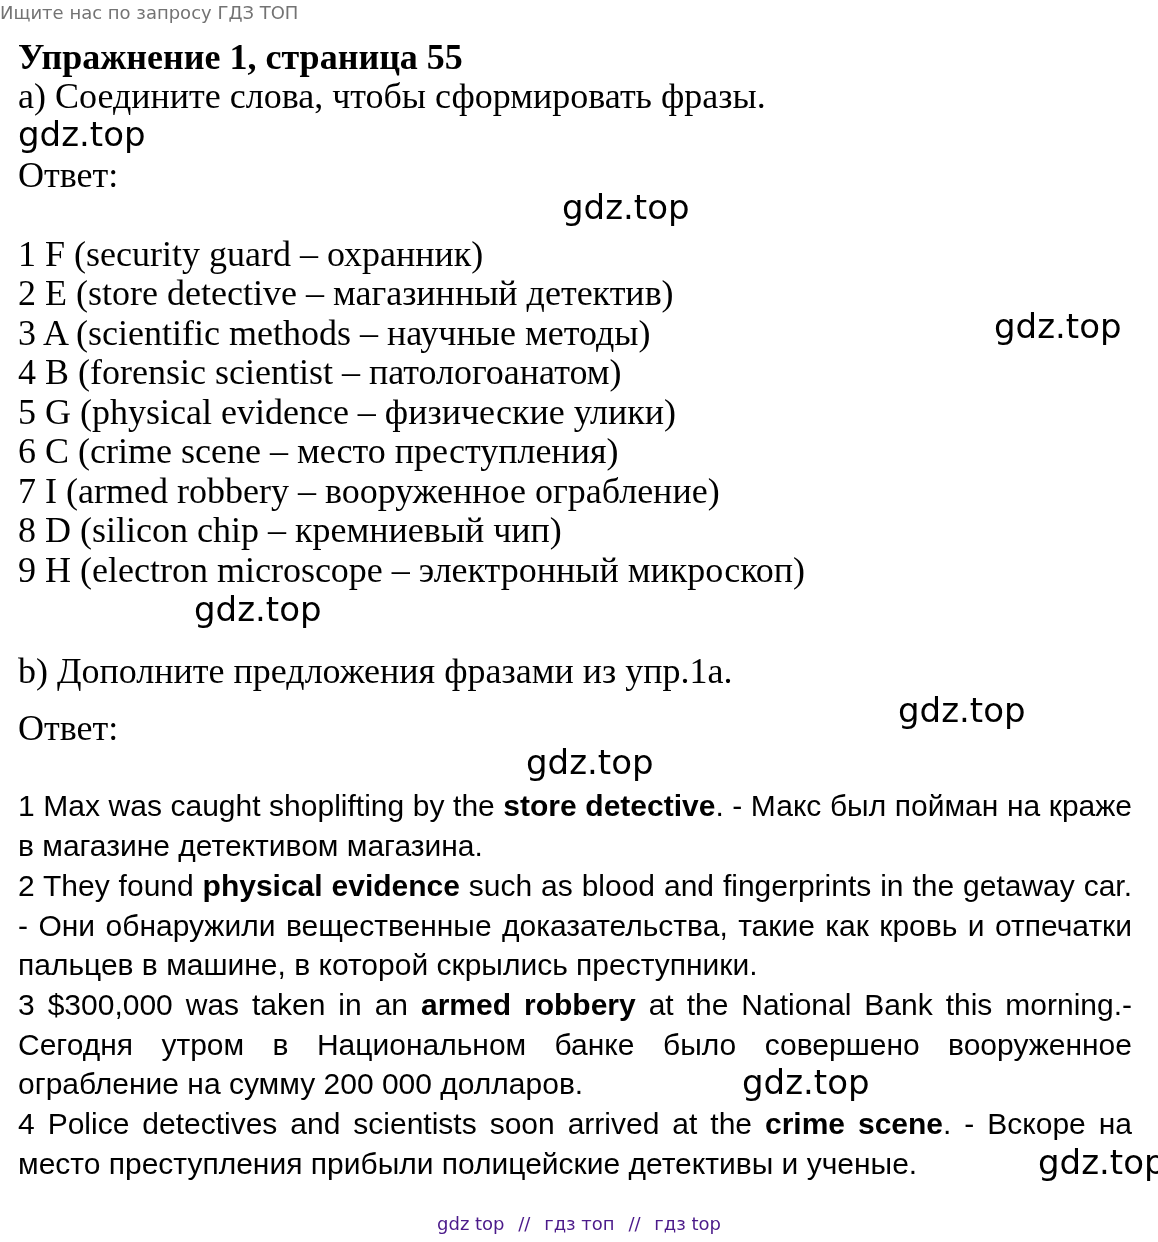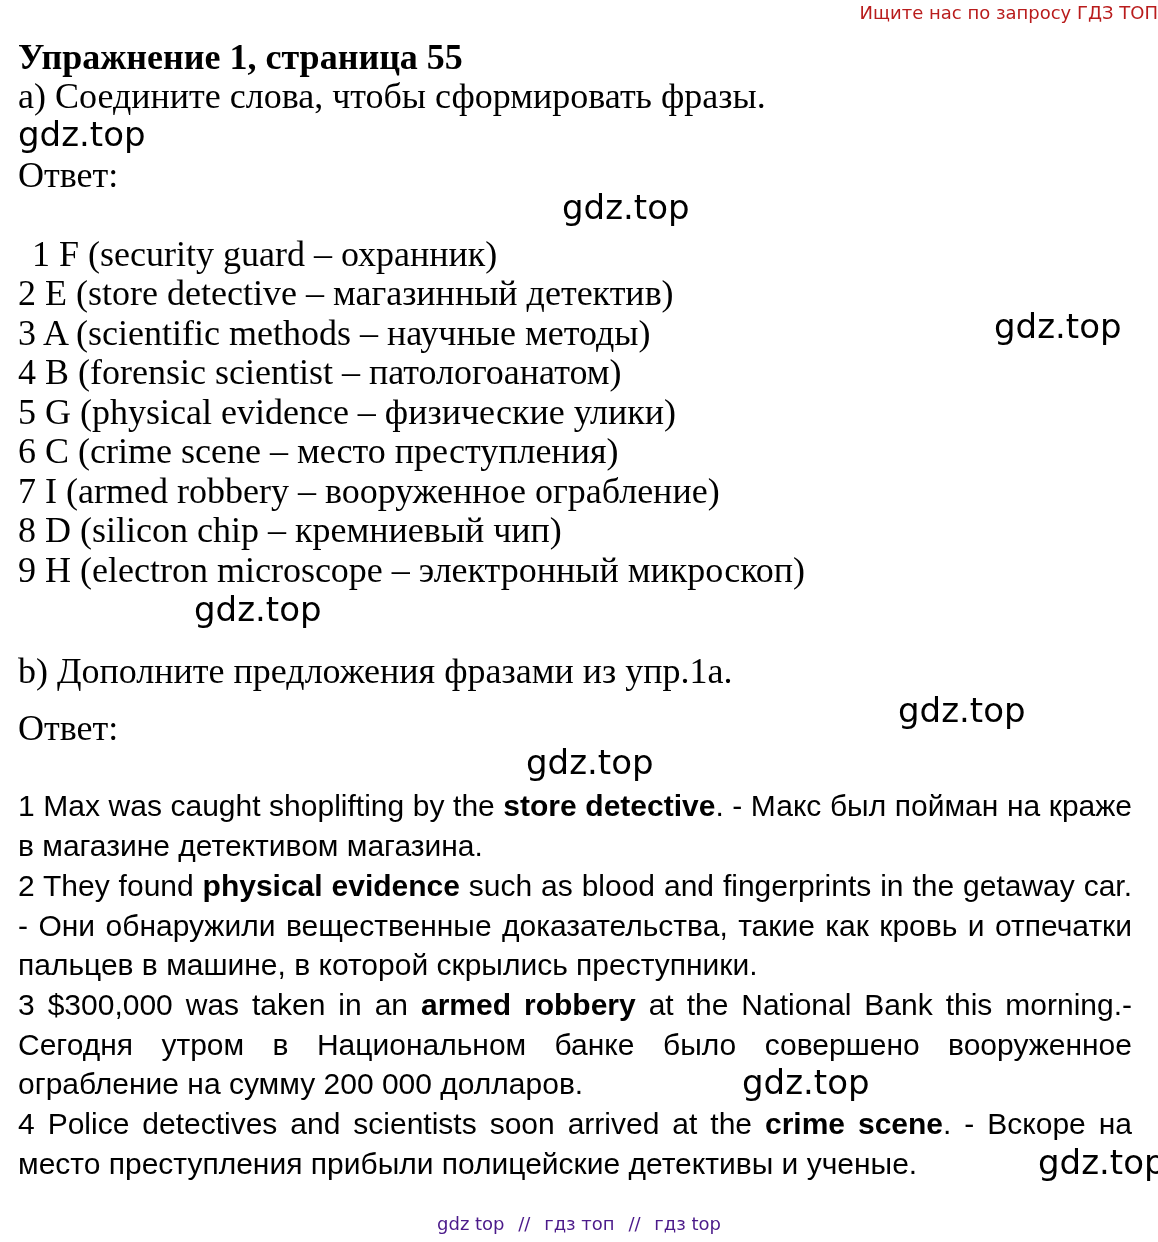--- a/index.html
+++ b/index.html
@@ -1,18 +1,18 @@
 <!DOCTYPE html>
 <html><head>
 <meta charset="utf-8">
 <style>
   html, body { margin:0; padding:0; background:#ffffff; }
   body { width:1158px; height:1242px; position:relative; overflow:hidden; }
-  .top-link { position:absolute; top:2px; left:0; width:1158px; text-align:right;
-    font-family:"DejaVu Sans","Liberation Sans",sans-serif; font-size:18px; color:#b91c1c; text-decoration:none; }
+  .top-link { position:absolute; top:2px; left:0; width:1158px; text-align:left;
+    font-family:"DejaVu Sans","Liberation Sans",sans-serif; font-size:18px; color:#737373; text-decoration:none; }
   .line { position:absolute; left:18px; font-family:"Liberation Serif","DejaVu Serif",serif;
     font-size:36px; color:#000; white-space:nowrap; line-height:36px; }
   .title { font-weight:bold; }
   .wm { position:absolute; font-family:"DejaVu Sans","Liberation Sans",sans-serif; font-size:34px; color:#000; white-space:nowrap; line-height:30px; }
   .para { position:absolute; left:18px; width:1114px; font-family:Liberation Sans, sans-serif;
     font-size:30px; line-height:39.6px; color:#000; text-align:justify; }
   .para b { font-weight:bold; }
   .footer { position:absolute; top:1213px; left:0; width:1158px; text-align:center;
     font-family:"DejaVu Sans","Liberation Sans",sans-serif; font-size:18px; color:#4b1a8a; }
   .footer span { margin:0 4px; }
@@ -21,21 +21,21 @@
 <body>
 
 <a class="top-link">Ищите нас по запросу ГДЗ ТОП</a>
 
 <div class="line title" style="top:39px;">Упражнение 1, страница 55</div>
 <div class="line" style="top:78px;">a) Соедините слова, чтобы сформировать фразы.</div>
 <div class="wm" style="top:119px;left:18px;">gdz.top</div>
 <div class="line" style="top:157px;">Ответ:</div>
 <div class="wm" style="top:192px;left:562px;">gdz.top</div>
 
-<div class="line" style="top:236px;margin-left:14px;">1 F (security guard – охранник)</div>
+<div class="line" style="top:236px;">1 F (security guard – охранник)</div>
 <div class="line" style="top:275px;">2 E (store detective – магазинный детектив)</div>
 <div class="line" style="top:315px;">3 A (scientific methods – научные методы)</div>
 <div class="wm" style="top:311px;left:994px;">gdz.top</div>
 <div class="line" style="top:354px;">4 B (forensic scientist – патологоанатом)</div>
 <div class="line" style="top:394px;">5 G (physical evidence – физические улики)</div>
 <div class="line" style="top:433px;">6 C (crime scene – место преступления)</div>
 <div class="line" style="top:473px;">7 I (armed robbery – вооруженное ограбление)</div>
 <div class="line" style="top:512px;">8 D (silicon chip – кремниевый чип)</div>
 <div class="line" style="top:552px;">9 H (electron microscope – электронный микроскоп)</div>
 <div class="wm" style="top:594px;left:194px;">gdz.top</div>

